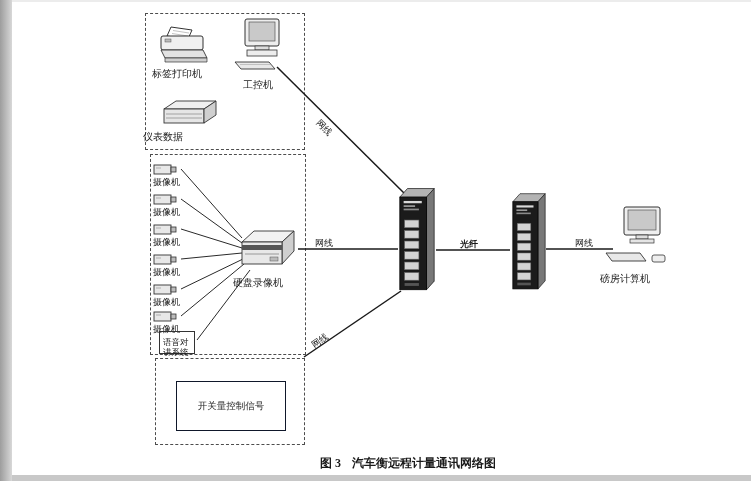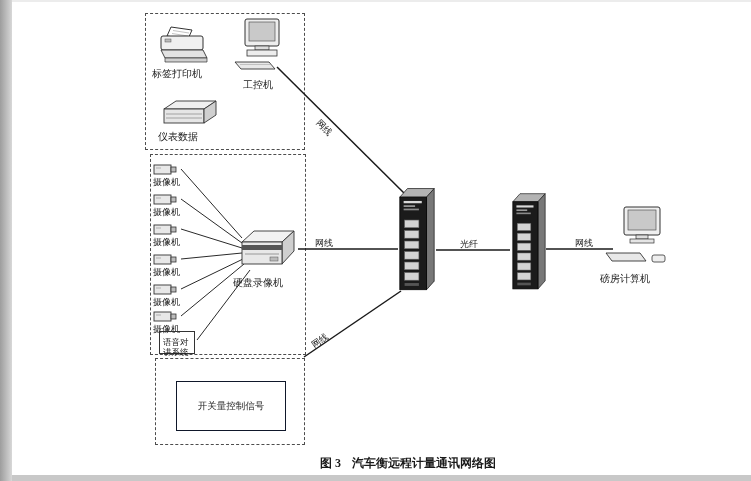--- a/index.html
+++ b/index.html
@@ -90,21 +90,21 @@
   </svg>
   <span class="lbl" style="left:243px; top:78px;">工控机</span>
 
   <svg class="dev" style="left:162px; top:99px;" width="56" height="30" viewBox="0 0 56 30">
     <polygon points="2,10 42,10 54,2 14,2" fill="#f0f0f0" stroke="#333" stroke-width="0.9"></polygon>
     <rect x="2" y="10" width="40" height="14" fill="#e6e6e6" stroke="#333" stroke-width="0.9"></rect>
     <polygon points="42,10 54,2 54,16 42,24" fill="#cfcfcf" stroke="#333" stroke-width="0.9"></polygon>
     <line x1="4" y1="15" x2="40" y2="15" stroke="#777" stroke-width="0.6"></line>
     <line x1="4" y1="19" x2="40" y2="19" stroke="#777" stroke-width="0.6"></line>
   </svg>
-  <span class="lbl" style="left:158px; top:130px;text-align:right;">仪表数据</span>
+  <span class="lbl" style="left:143px; top:130px;text-align:right;">仪表数据</span>
 
   <div class="cam-item" style="top:162px;">
     <svg width="26" height="14" viewBox="0 0 26 14">
       <rect x="1" y="3" width="17" height="9" fill="#e8e8e8" stroke="#333" stroke-width="0.9"></rect>
       <rect x="18" y="5" width="5" height="5" fill="#bbbbbb" stroke="#333" stroke-width="0.8"></rect>
       <line x1="3" y1="6" x2="8" y2="6" stroke="#888" stroke-width="0.6"></line>
     </svg>
     <span class="cam-label">摄像机</span>
   </div>
   <div class="cam-item" style="top:192px;">
@@ -204,21 +204,21 @@
     <rect x="32" y="30" width="12" height="4" fill="#dddddd" stroke="#333" stroke-width="0.7"></rect>
     <rect x="26" y="34" width="24" height="4" fill="#e5e5e5" stroke="#333" stroke-width="0.7"></rect>
     <polygon points="2,48 36,48 42,56 8,56" fill="#e8e8e8" stroke="#333" stroke-width="0.9"></polygon>
     <rect x="48" y="50" width="13" height="7" rx="2" fill="#eeeeee" stroke="#333" stroke-width="0.8"></rect>
   </svg>
   <span class="lbl" style="left:600px; top:272px;text-align:right;">磅房计算机</span>
 
   <span class="link-lbl rot-dr" style="left:322px; top:117px;">网线</span>
   <span class="link-lbl" style="left:315px; top:237px;">网线</span>
   <span class="link-lbl rot-ur" style="left:309px; top:341px;">网线</span>
-  <span class="link-lbl" style="left:460px; top:238px;">光纤</span>
+  <span class="link-lbl" style="left:460px; top:238px;font-weight:bold;">光纤</span>
   <span class="link-lbl" style="left:575px; top:237px;">网线</span>
 
   <div class="caption">
     <span class="fig-no">图 3</span>
     <span>汽车衡远程计量通讯网络图</span>
   </div>
 
 </div>
 
 </body></html>

